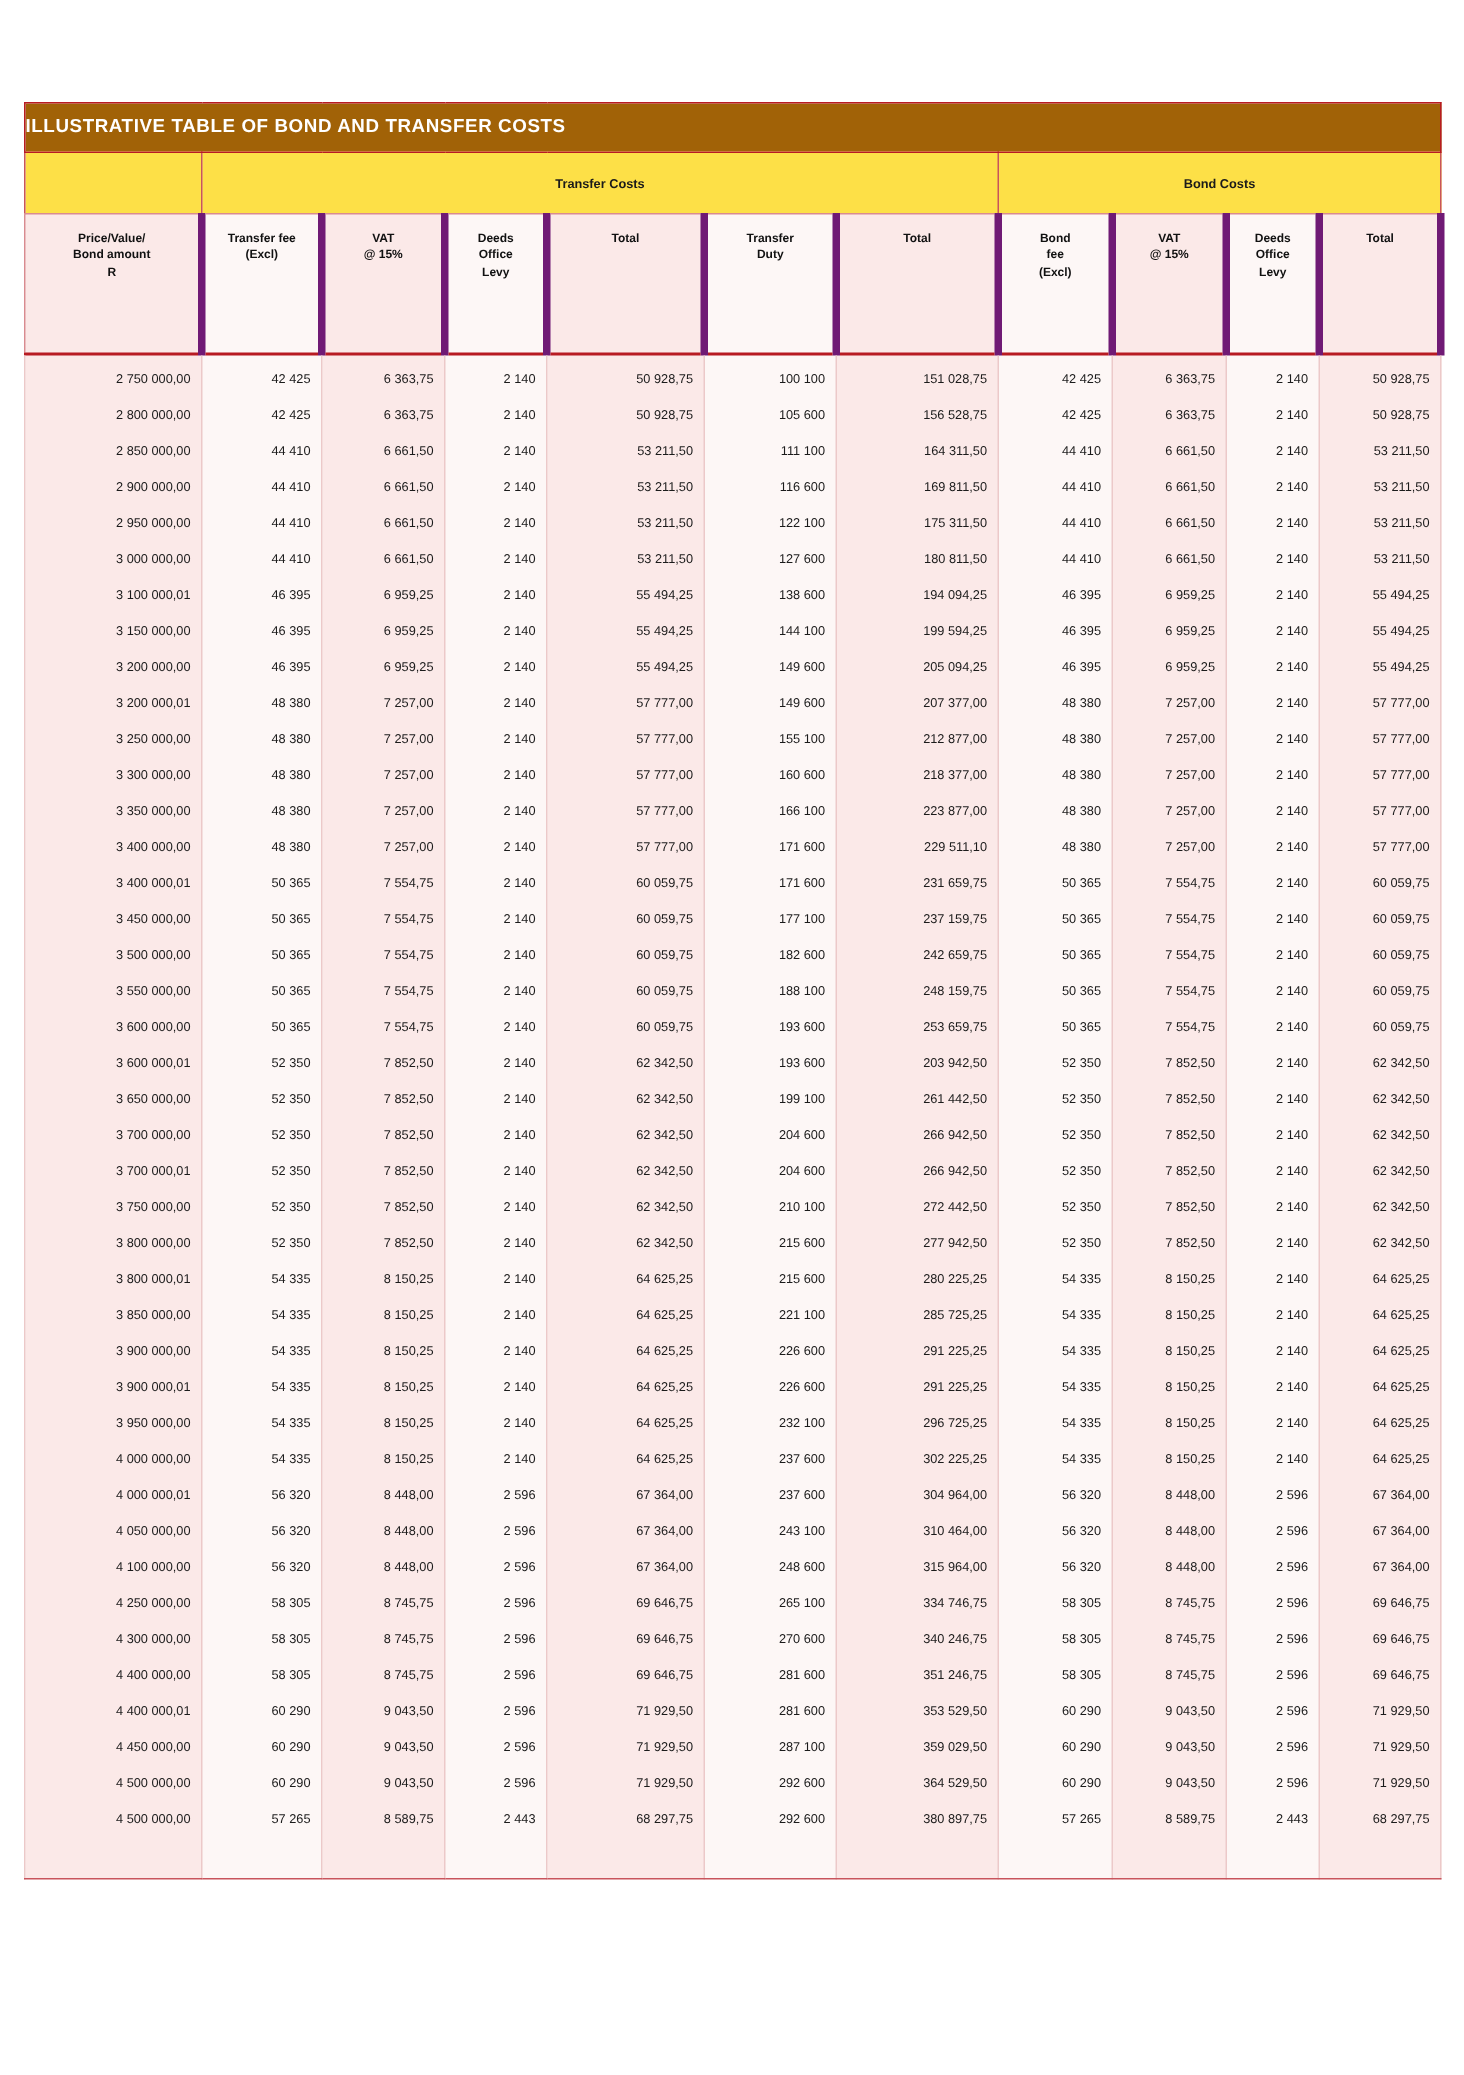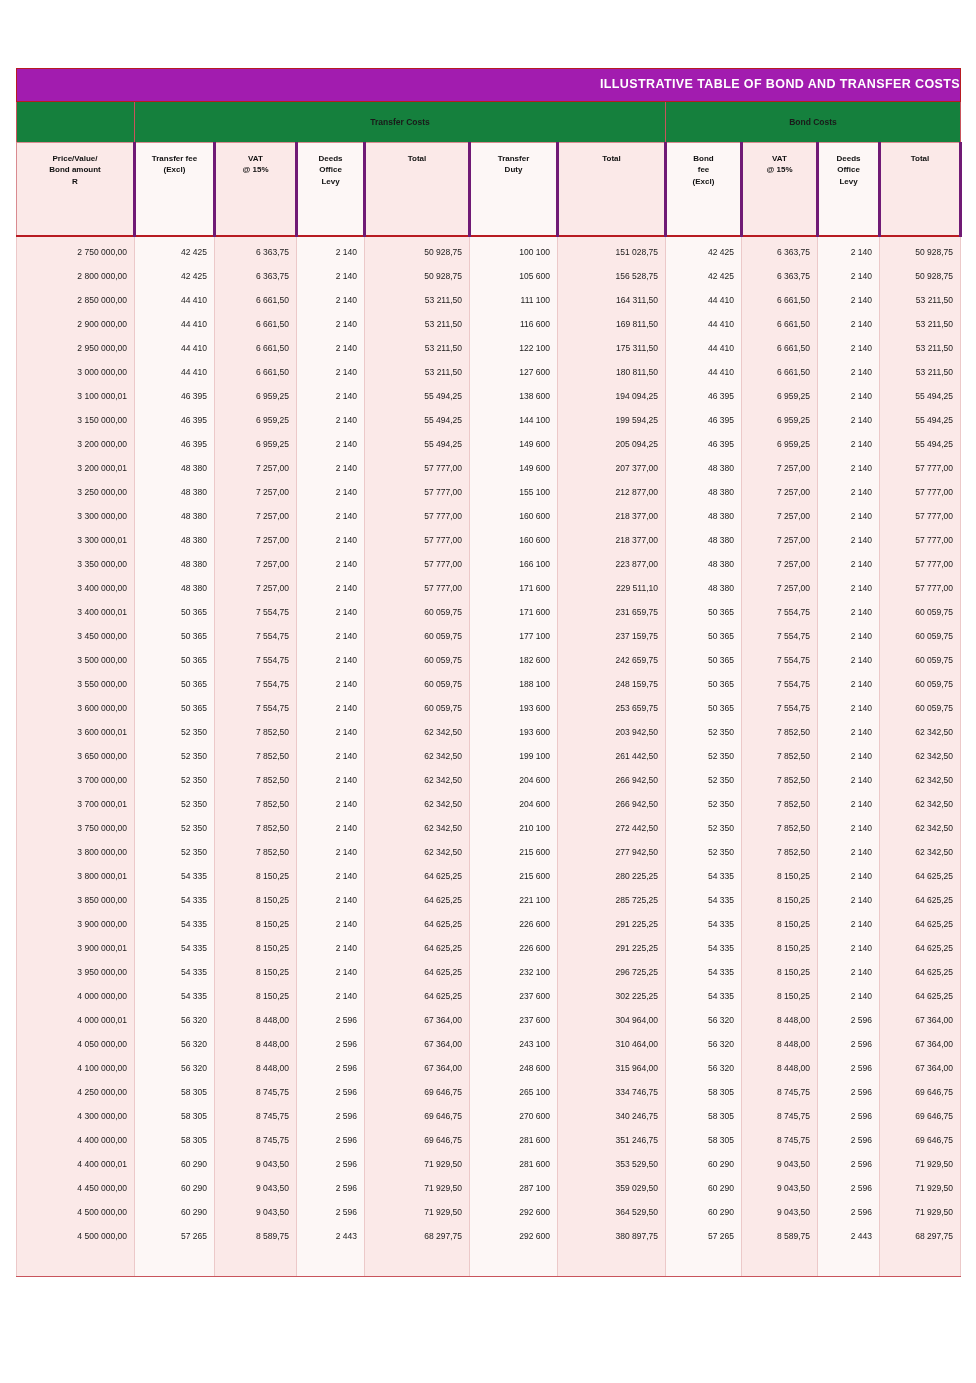--- a/index.html
+++ b/index.html
@@ -23,33 +23,33 @@
     padding: 68px 16px 0 16px;
   }
   table.cost-table {
     width: 944px;
     border-collapse: collapse;
     table-layout: fixed;
     border: 1px solid #c8545c;
   }
   
   tr.title-row td {
-    background: #a21caf;
+    background: #a16207;
     color: #ffffff;
-    text-align: right;
+    text-align: left;
     font-size: 12.5px;
     font-weight: bold;
     letter-spacing: 0.4px;
     padding: 9px 0 9px 0;
     border: 1px solid #b81b22;
     line-height: 1.1;
   }
   
   tr.group-row td {
-    background: #15803d;
+    background: #fde047;
     color: #1a1a1a;
     text-align: center;
     font-size: 8.5px;
     font-weight: bold;
     height: 38px;
     border-left: 1px solid #c8545c;
     border-right: 1px solid #c8545c;
     border-bottom: 1px solid #d98b90;
     vertical-align: middle;
   }
@@ -61,21 +61,21 @@
   tr.head-row th {
     font-size: 8px;
     font-weight: bold;
     color: #111111;
     text-align: center;
     vertical-align: top;
     padding: 10px 2px 0 2px;
     height: 82px;
     line-height: 1.45;
     border-left: 1px solid #d98b90;
-    border-right: 3px solid #701a75;
+    border-right: 5px solid #701a75;
     border-bottom: 2px solid #b81b22;
   }
   th.hdr-shade, td.col-shade { background: #fbe9e8; }
   th.hdr-plain, td.col-plain { background: #fdf7f6; }
   th.sep-right, td.sep-right { border-right: 1px solid #b0343c; }
 
   
   tr.data-row td {
     font-size: 8.5px;
     color: #1b1b1b;
@@ -328,33 +328,20 @@
           <td class="col-shade">57 777,00</td>
           <td class="col-plain">155 100</td>
           <td class="col-shade sep-right">212 877,00</td>
           <td class="col-plain">48 380</td>
           <td class="col-shade">7 257,00</td>
           <td class="col-plain">2 140</td>
           <td class="col-shade">57 777,00</td>
         </tr>
         <tr class="data-row">
           <td class="col-shade sep-right">3 300 000,00</td>
-          <td class="col-plain">48 380</td>
-          <td class="col-shade">7 257,00</td>
-          <td class="col-plain">2 140</td>
-          <td class="col-shade">57 777,00</td>
-          <td class="col-plain">160 600</td>
-          <td class="col-shade sep-right">218 377,00</td>
-          <td class="col-plain">48 380</td>
-          <td class="col-shade">7 257,00</td>
-          <td class="col-plain">2 140</td>
-          <td class="col-shade">57 777,00</td>
-        </tr>
-        <tr class="data-row">
-          <td class="col-shade sep-right">3 300 000,01</td>
           <td class="col-plain">48 380</td>
           <td class="col-shade">7 257,00</td>
           <td class="col-plain">2 140</td>
           <td class="col-shade">57 777,00</td>
           <td class="col-plain">160 600</td>
           <td class="col-shade sep-right">218 377,00</td>
           <td class="col-plain">48 380</td>
           <td class="col-shade">7 257,00</td>
           <td class="col-plain">2 140</td>
           <td class="col-shade">57 777,00</td>

